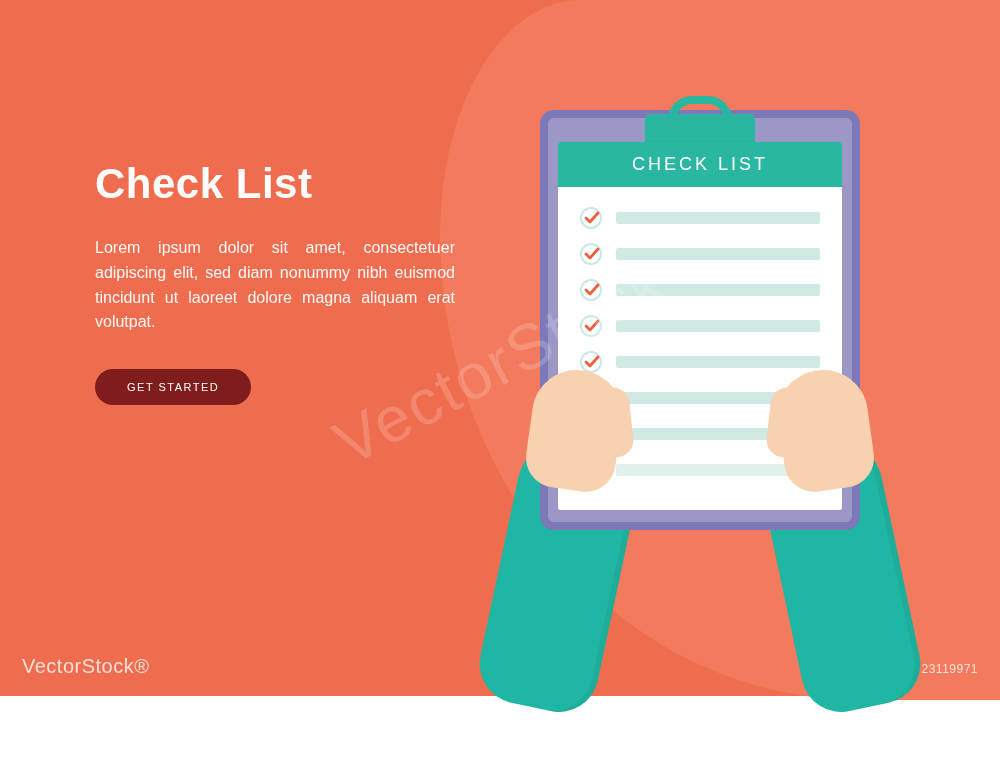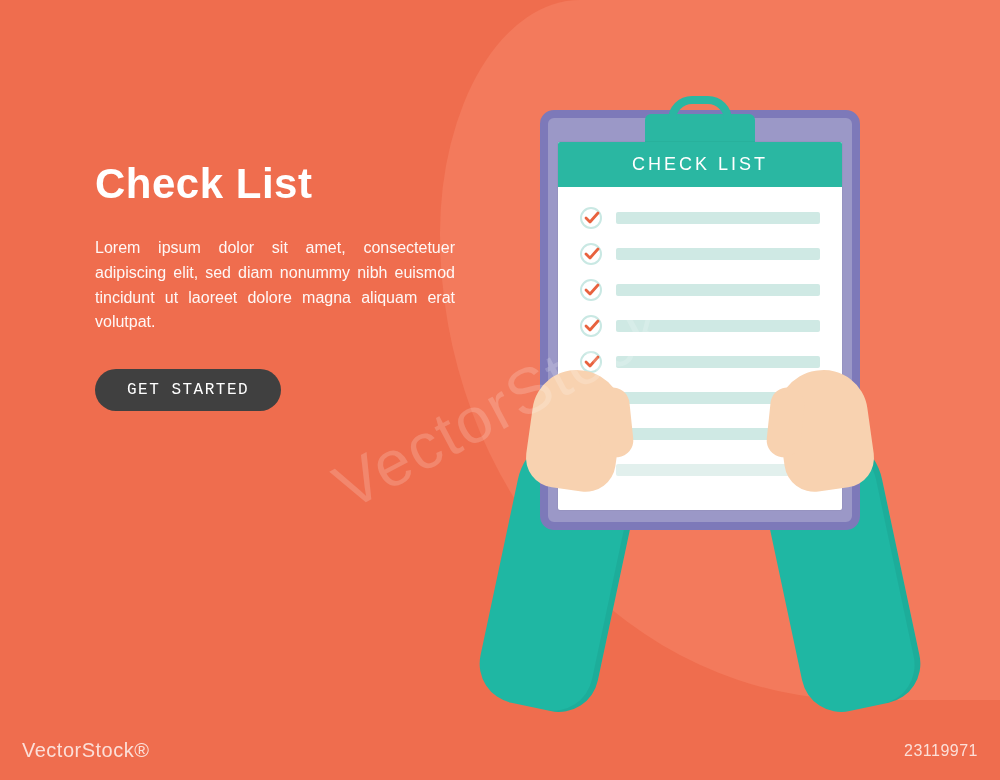--- a/index.html
+++ b/index.html
@@ -1,20 +1,20 @@
 <!DOCTYPE html>
 <html><head>
 <meta charset="utf-8">
 <style>
   * { box-sizing: border-box; margin: 0; padding: 0; }
   html, body { width: 1000px; height: 780px; overflow: hidden; font-family: Arial, Helvetica, sans-serif; }
   .stage {
     position: relative;
     width: 1000px;
-    height: 780px;
+    height: 696px;
     background: #ef6d4e;
   }
   
   .swoosh {
     position: absolute;
     top: 0;
     right: 0;
     width: 560px;
     height: 700px;
     background: #f37a5c;
@@ -39,29 +39,28 @@
     font-size: 16px;
     line-height: 1.55;
     color: #fff;
     opacity: 0.95;
     margin-bottom: 34px;
     text-align: justify;
     text-align-last: left;
   }
   .cta {
     display: inline-block;
-    background: #404040;
+    background: #7f1d1d;
     color: #fff;
-    font-size: 16px;
+    font-size: 11px;
     letter-spacing: 1.5px;
     padding: 12px 32px;
     border: none;
     border-radius: 999px;
     cursor: pointer;
-    font-family: Liberation Mono, monospace;
   }
 
   
   .illus {
     position: absolute;
     right: 80px;
     top: 70px;
     width: 440px;
     height: 640px;
   }
@@ -190,21 +189,21 @@
     bottom: 18px;
     color: rgba(255,255,255,0.78);
     font-size: 20px;
     letter-spacing: 0.5px;
   }
   .wm-right {
     position: absolute;
     right: 22px;
     bottom: 20px;
     color: rgba(255,255,255,0.78);
-    font-size: 16px;
+    font-size: 12px;
     letter-spacing: 0.5px;
   }
   .wm-center {
     position: absolute;
     left: 50%;
     top: 52%;
     transform: translate(-50%,-50%) rotate(-28deg);
     color: rgba(255,255,255,0.18);
     font-size: 64px;
     letter-spacing: 2px;

